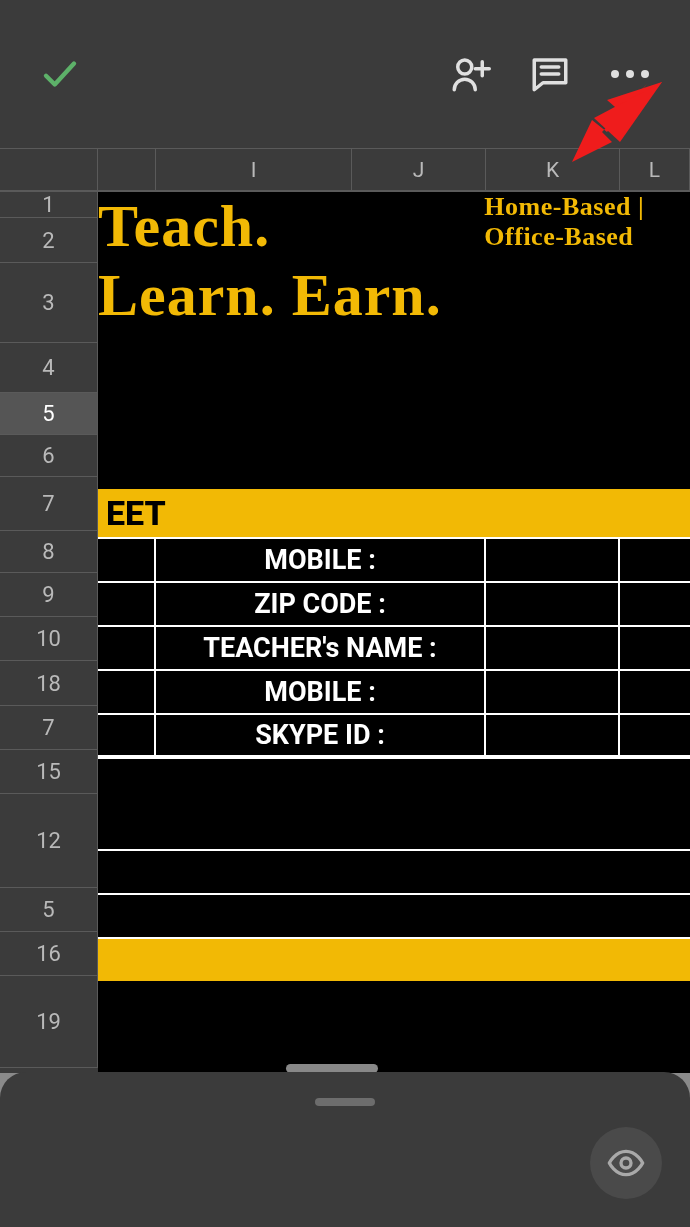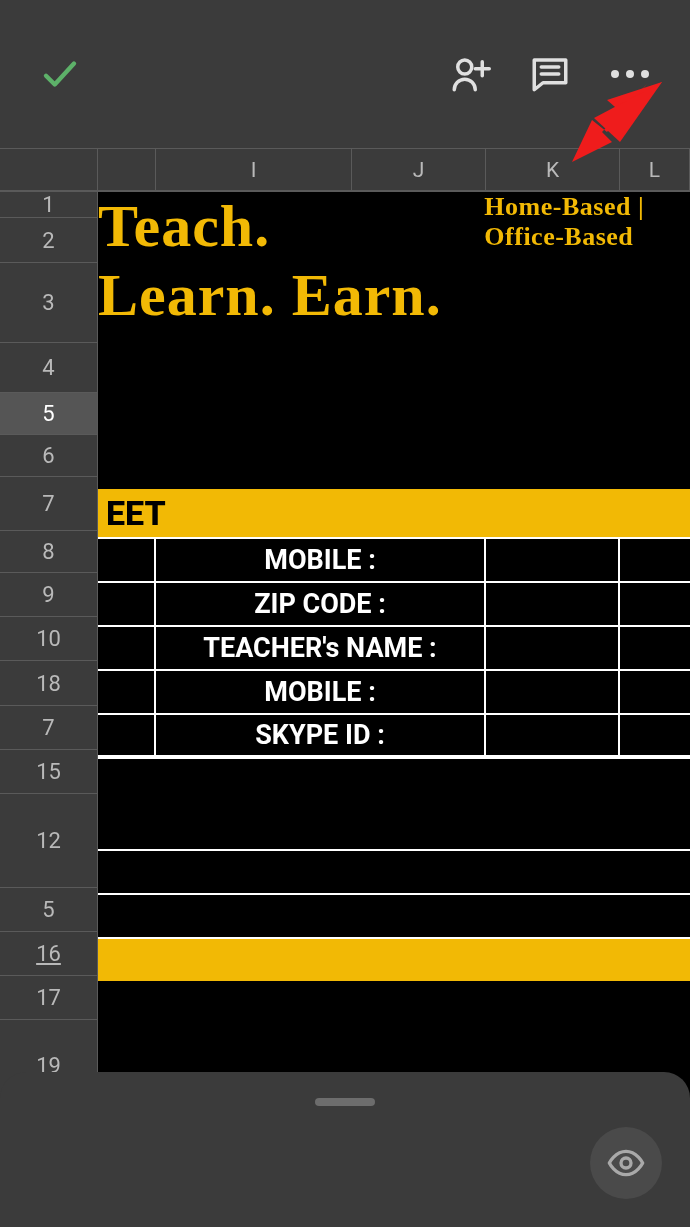--- a/index.html
+++ b/index.html
@@ -95,21 +95,21 @@
   .rh6  { height: 42px; }
   .rh7  { height: 54px; }
   .rh8  { height: 42px; }
   .rh9  { height: 44px; }
   .rh10 { height: 44px; }
   .rh11 { height: 45px; }
   .rh12 { height: 44px; }
   .rh13 { height: 44px; }
   .rh14 { height: 94px; }
   .rh15 { height: 44px; }
-  .rh16 { height: 44px; text-decoration: underline; }
+  .rh16 { height: 44px; }
   .rh17 { height: 44px; }
   .rh18 { height: 92px; }
 
   .content {
     flex: 1;
     background: #000;
     position: relative;
     overflow: hidden;
   }
 
@@ -297,21 +297,20 @@
     <div class="rowhead rh7">7</div>
     <div class="rowhead rh8">8</div>
     <div class="rowhead rh9">9</div>
     <div class="rowhead rh10">10</div>
     <div class="rowhead rh11">18</div>
     <div class="rowhead rh12">7</div>
     <div class="rowhead rh13">15</div>
     <div class="rowhead rh14">12</div>
     <div class="rowhead rh15">5</div>
     <div class="rowhead rh16">16</div>
-    <div class="rowhead rh17">17</div>
     <div class="rowhead rh18">19</div>
   </div>
 
   <div class="content">
     <div class="banner">
       <div class="headline">Teach. Learn. Earn.</div>
       <div class="sub">Home-Based    |   Office-Based</div>
     </div>
 
     <div class="yellowbar1">EET</div>

